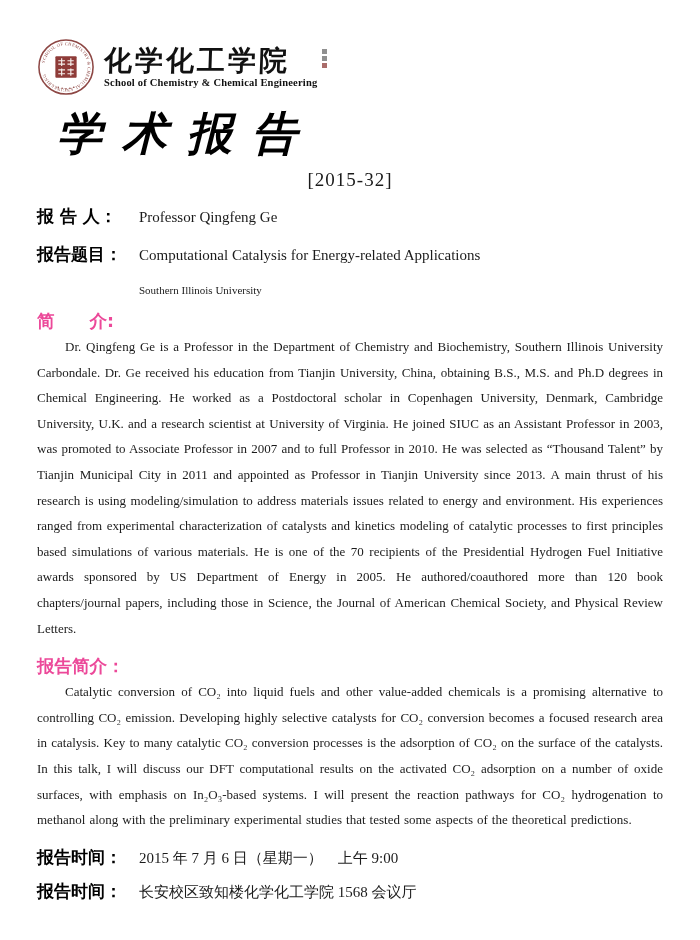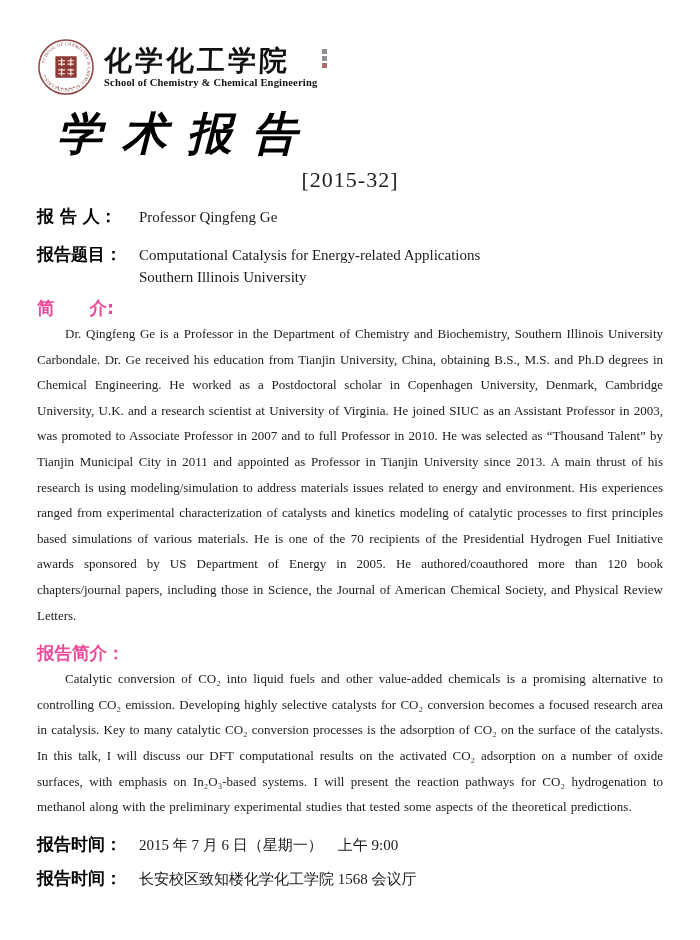--- a/index.html
+++ b/index.html
@@ -40,33 +40,33 @@
     margin: 8px 0 0 0;
     text-align: left;
     font-family: "DejaVu Serif", serif;
     font-weight: 700; font-style: italic;
     font-size: 45px; line-height: 56px;
     letter-spacing: 20px; text-indent: 20px;
     color: #000;
   }
   .issue {
     margin-top: 8px; text-align: center;
-    font-size: 22px; line-height: 20px; letter-spacing: 1px;
+    font-size: 19px; line-height: 20px; letter-spacing: 1px;
   }
 
   
   .field-row { display: flex; align-items: baseline; margin-top: 15px; }
   .flabel {
     flex: 0 0 102px;
     font-family: "DejaVu Sans", sans-serif;
     font-weight: 700; font-size: 17px; line-height: 22px;
     white-space: pre; color: #000;
   }
   .fvalue { font-size: 15px; line-height: 22px; }
-  .affil-row { margin-left: 102px; font-size: 15px; line-height: 22px; }
+  .affil-row { margin-top: 13px; margin-left: 102px; font-size: 11px; line-height: 22px; }
 
   
   .section-head {
     margin-top: 8px;
     font-family: "DejaVu Sans", sans-serif;
     font-weight: 700; font-size: 17.5px; line-height: 24px;
     white-space: pre; color: #ec4899;
   }
   .para {
     margin-top: 1px;

